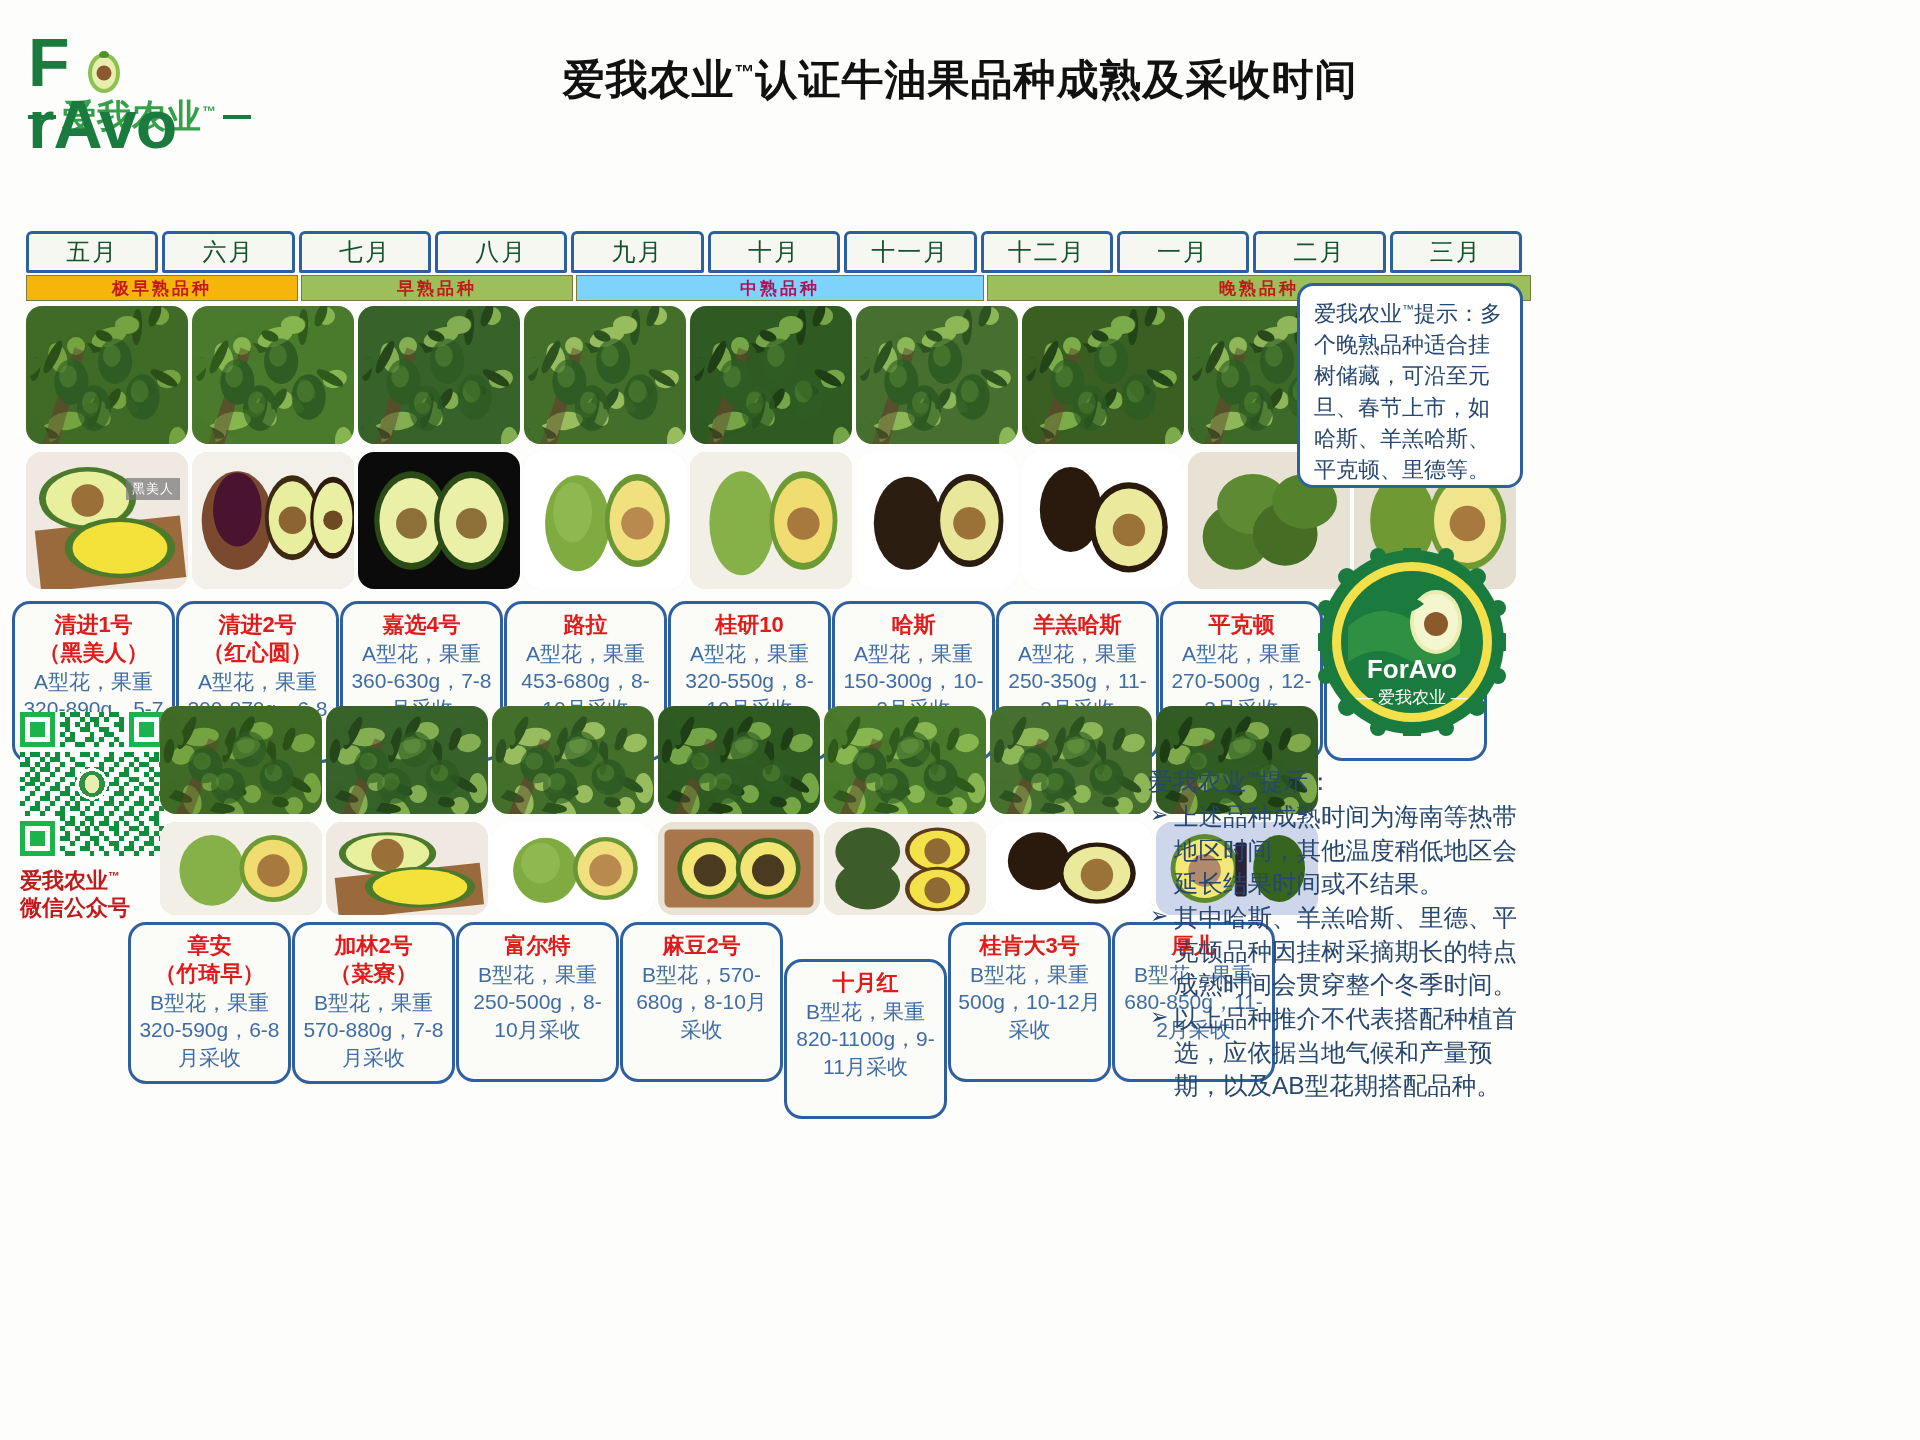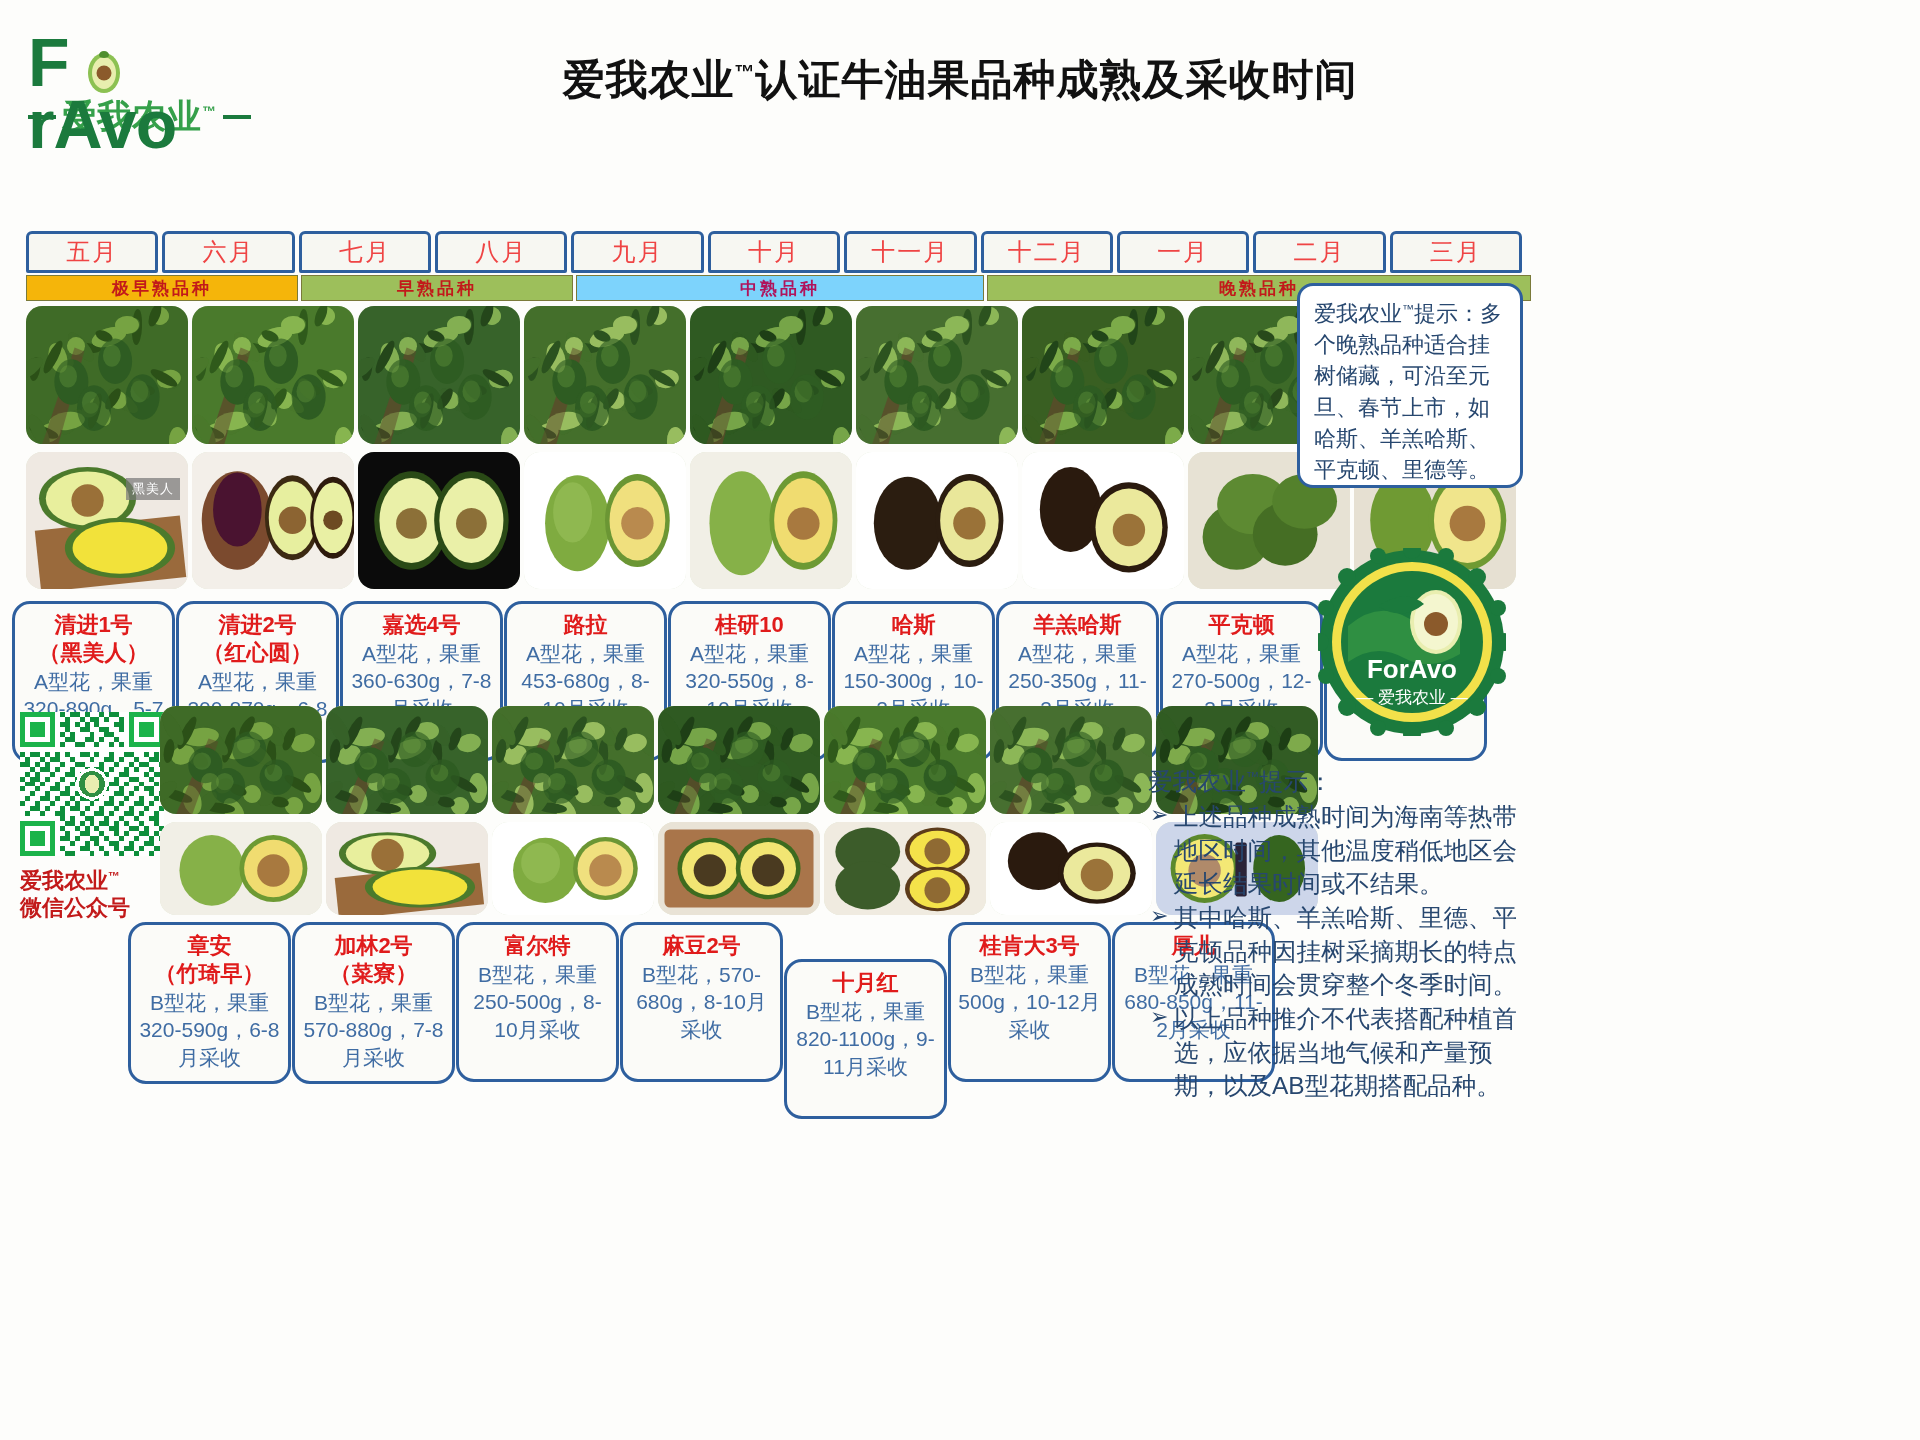--- a/index.html
+++ b/index.html
@@ -34,21 +34,21 @@
 
   
   #month-row {
     position: absolute; left: 26px; top: 231px; width: 1496px; height: 42px;
     display: flex; gap: 4px;
   }
   .month-cell {
     flex: 1; background: #f7f7f2;
     border: 3px solid #2e5f9e; border-radius: 6px 6px 2px 2px;
     display: flex; align-items: center; justify-content: center;
-    font-size: 24px; color: #ef4444; letter-spacing: 2px;
+    font-size: 24px; color: #14532d; letter-spacing: 2px;
   }
 
   #season-row {
     position: absolute; left: 26px; top: 275px; width: 1496px; height: 26px;
     display: flex; gap: 3px;
   }
   .season-bar {
     border: 1px solid #7a7a3a;
     display: flex; align-items: center; justify-content: center;
     font-size: 17px; font-weight: bold; color: #c21a1a; letter-spacing: 3px;

